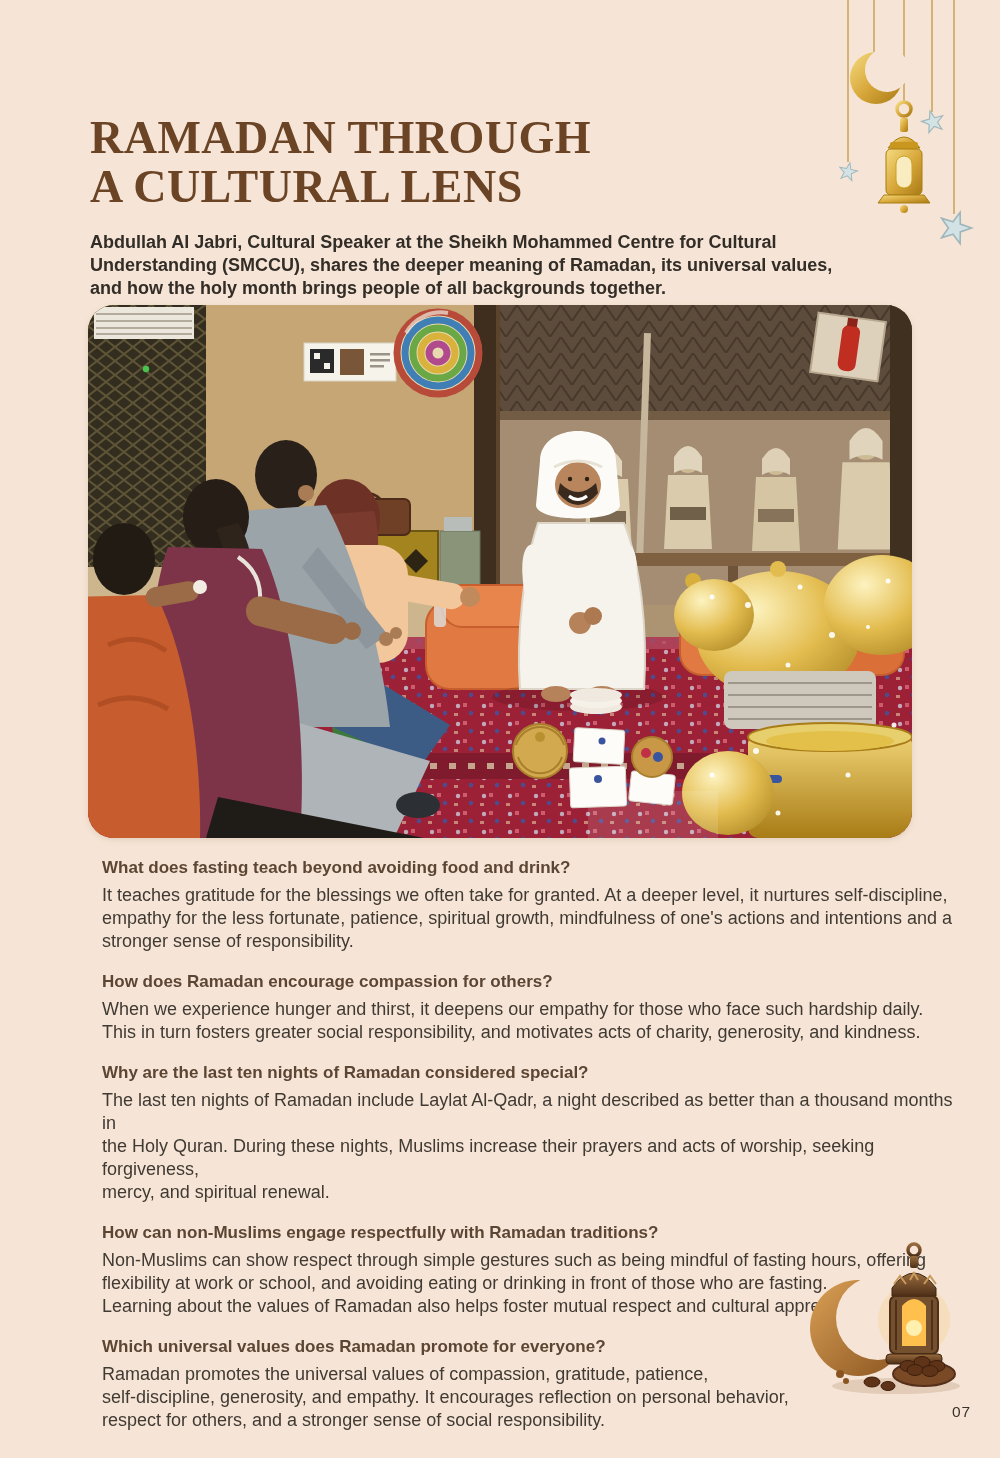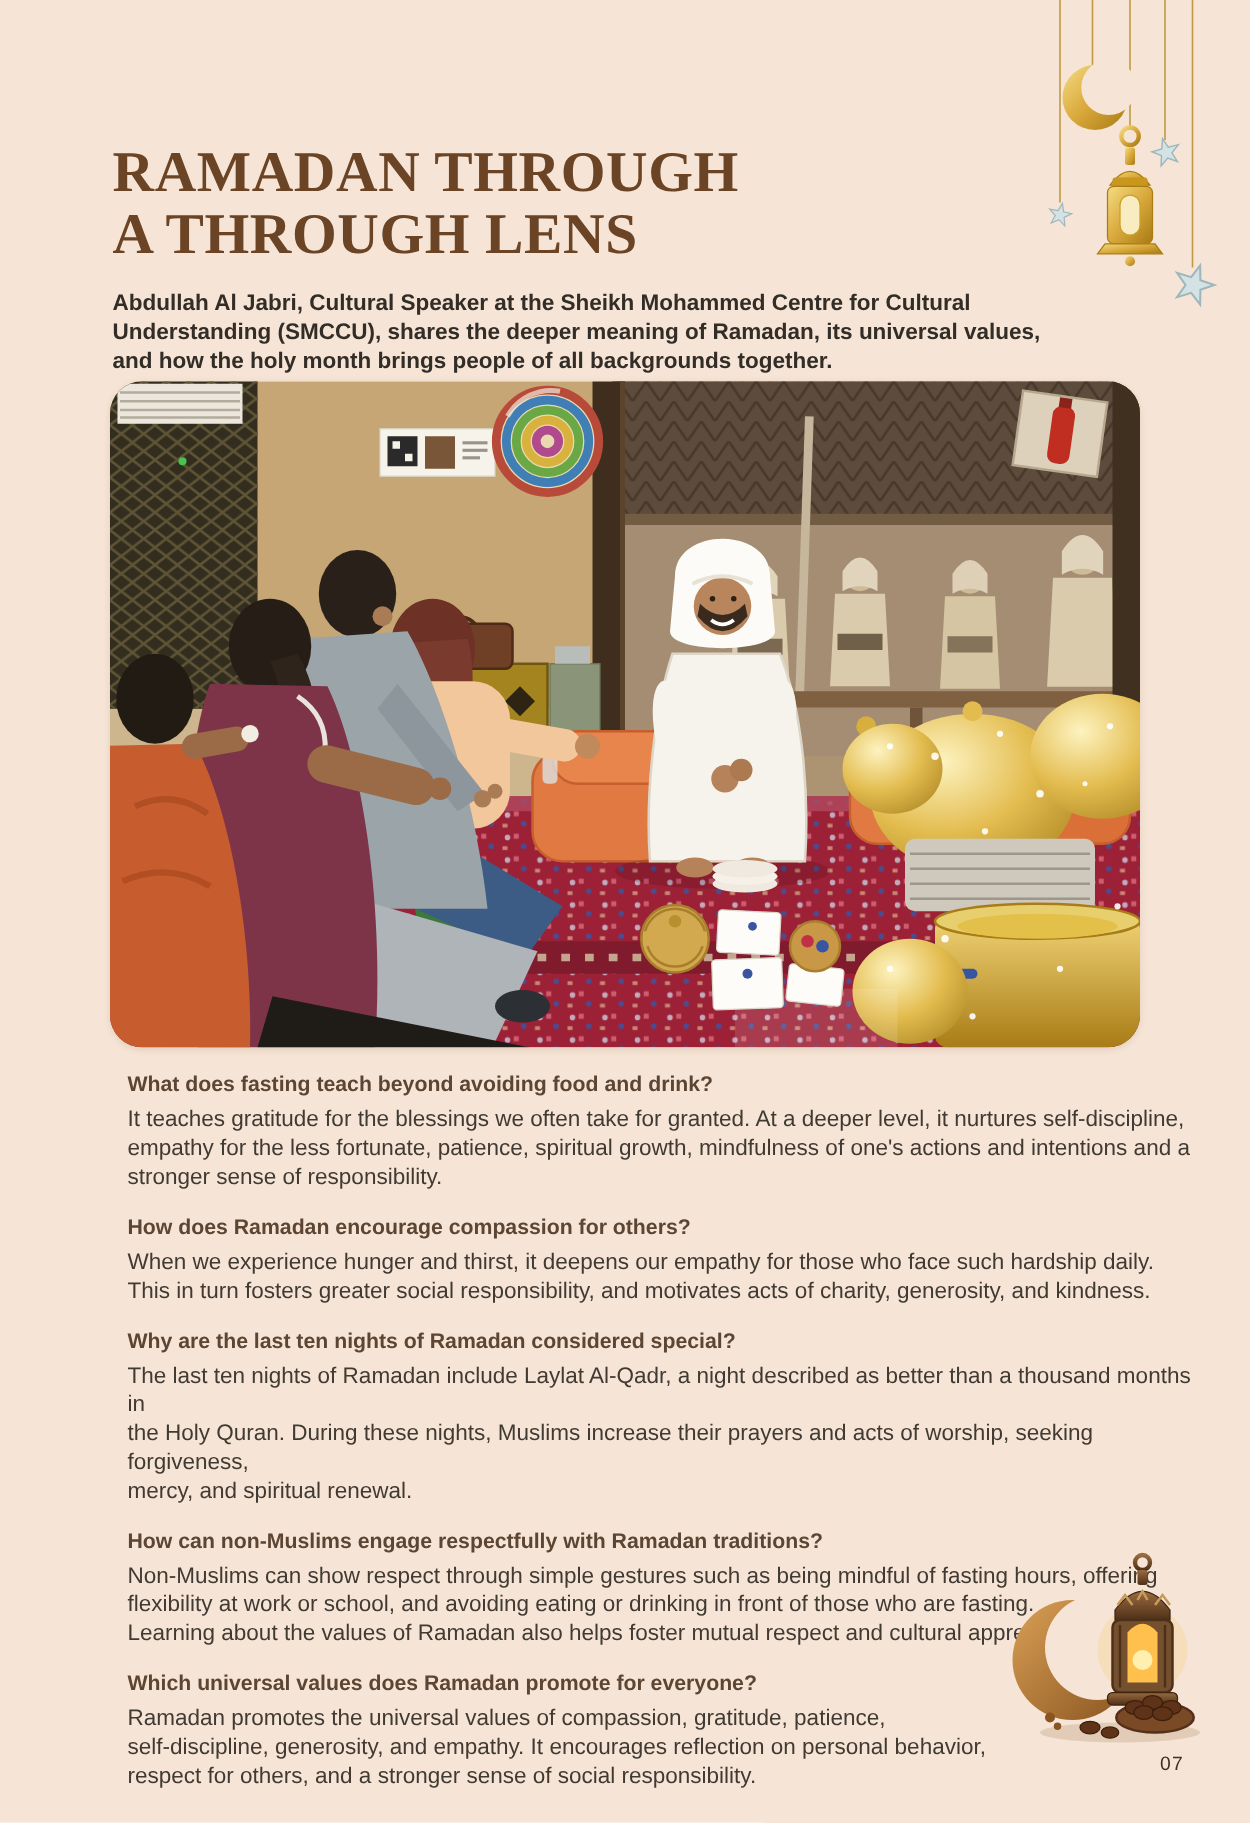--- a/index.html
+++ b/index.html
@@ -33,21 +33,21 @@
     margin:0 0 6px 0; font-size:17px; font-weight:700; color:#5d4533;
   }
   .qa-sec p{
     margin:0 0 19px 0; font-size:18px; color:#403a33;
     line-height:23px; white-space:pre-line;
   }
   
   .decor-top{position:absolute; right:8px; top:0; width:180px; height:250px;}
   .decor-bottom{position:absolute; left:806px; top:1228px; width:165px; height:168px;}
   .page-number{
-    position:absolute; left:928px; top:1403px;
+    position:absolute; left:952px; top:1403px;
     font-size:15.5px; font-weight:500; color:#3b332b; letter-spacing:1px;
   }
 </style>
 </head>
 <body>
 
 <div class="page">
 
   <div class="decor-top">
     <svg viewBox="0 0 180 250">
@@ -83,21 +83,21 @@
       <g fill="#d3e2e4" stroke="#9fb6bb" stroke-width="1">
         <use href="#star5" transform="translate(36,172) scale(0.95) rotate(12)"></use>
         <use href="#star5" transform="translate(121,122) scale(1.15) rotate(-15)"></use>
         <use href="#star5" transform="translate(143,228) scale(1.65) rotate(18)"></use>
       </g>
     </svg>
   </div>
 
   <h1 class="title">
     <span>RAMADAN THROUGH</span><br>
-    <span>A THROUGH LENS</span>
+    <span>A CULTURAL LENS</span>
   </h1>
 
   <p class="intro">Abdullah Al Jabri, Cultural Speaker at the Sheikh Mohammed Centre for Cultural
 Understanding (SMCCU), shares the deeper meaning of Ramadan, its universal values,
 and how the holy month brings people of all backgrounds together.</p>
 
   <div class="photo">
     <svg viewBox="0 0 824 533" preserveAspectRatio="none">
       <defs>
         <radialGradient id="dome" cx=".35" cy=".3" r="1">

